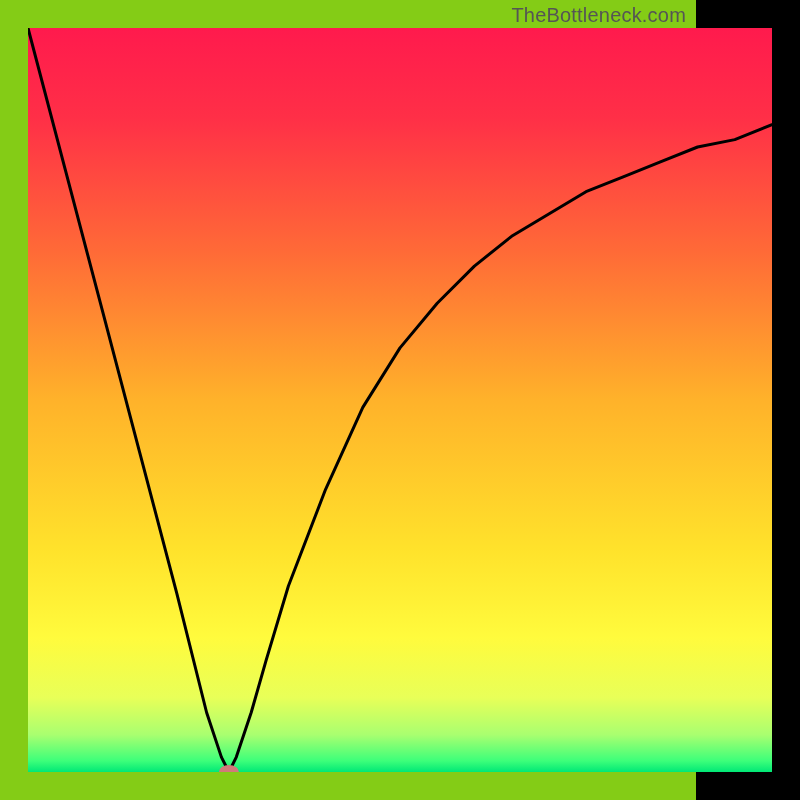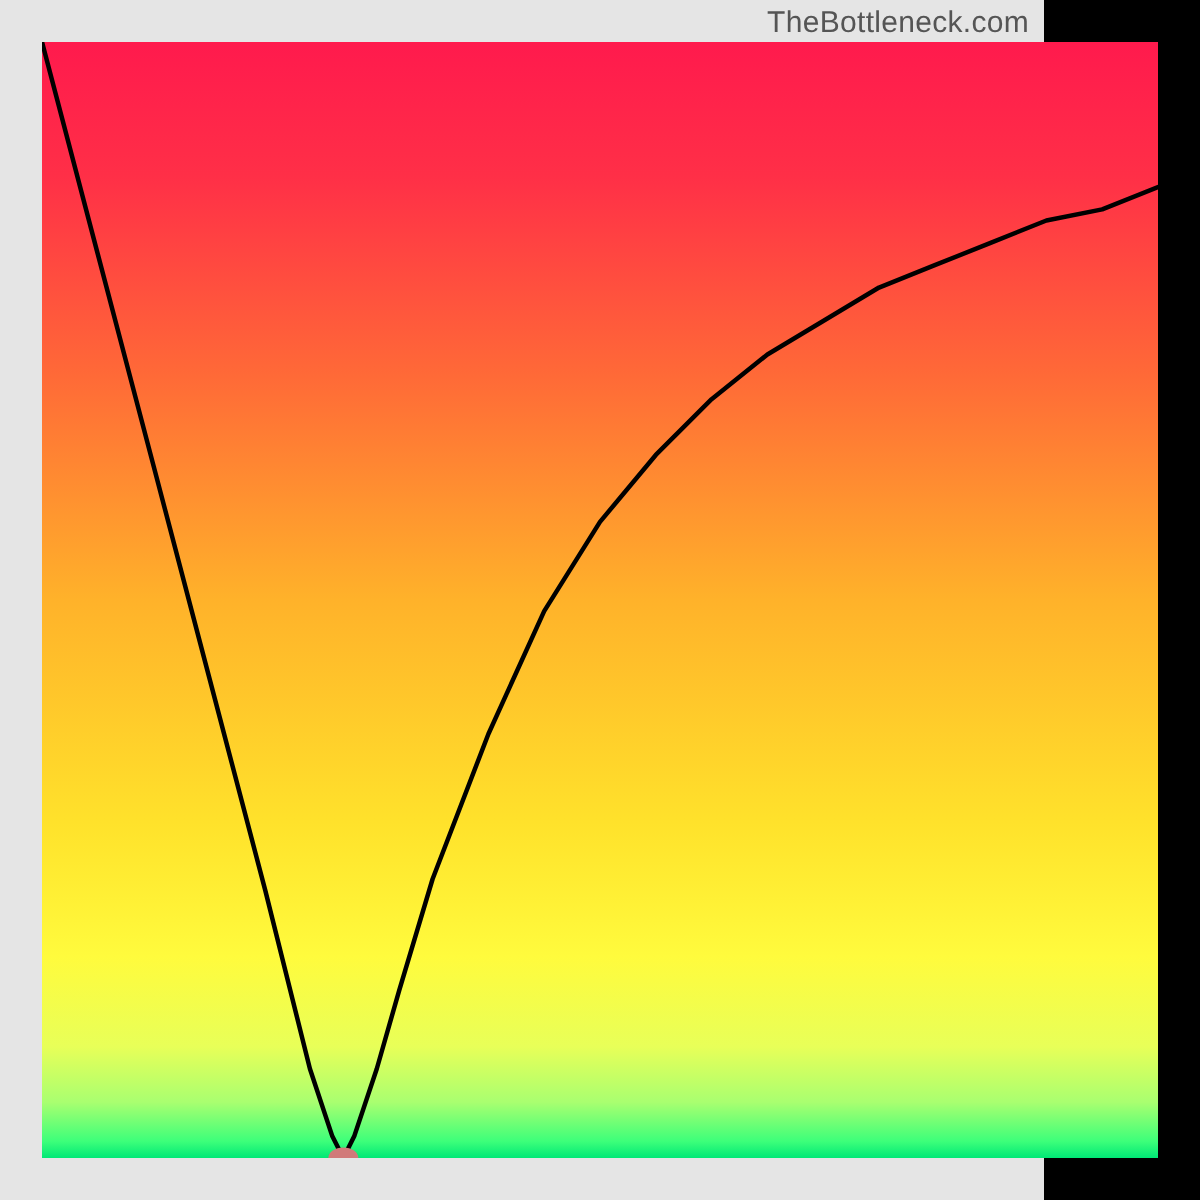--- a/index.html
+++ b/index.html
@@ -10,21 +10,21 @@
     overflow: hidden;
     background: #000;
     font-family: Arial, Helvetica, sans-serif;
   }
   .frame {
     position: absolute;
     top: 0;
     left: 0;
     width: 696px;
     height: 800px;
-    background: #e5e5e5;
+    background: #84cc16;
   }
   .plot-area {
     position: absolute;
     top: 28px;
     left: 28px;
     width: 744px;
     height: 744px;
     
   }
   .watermark {

